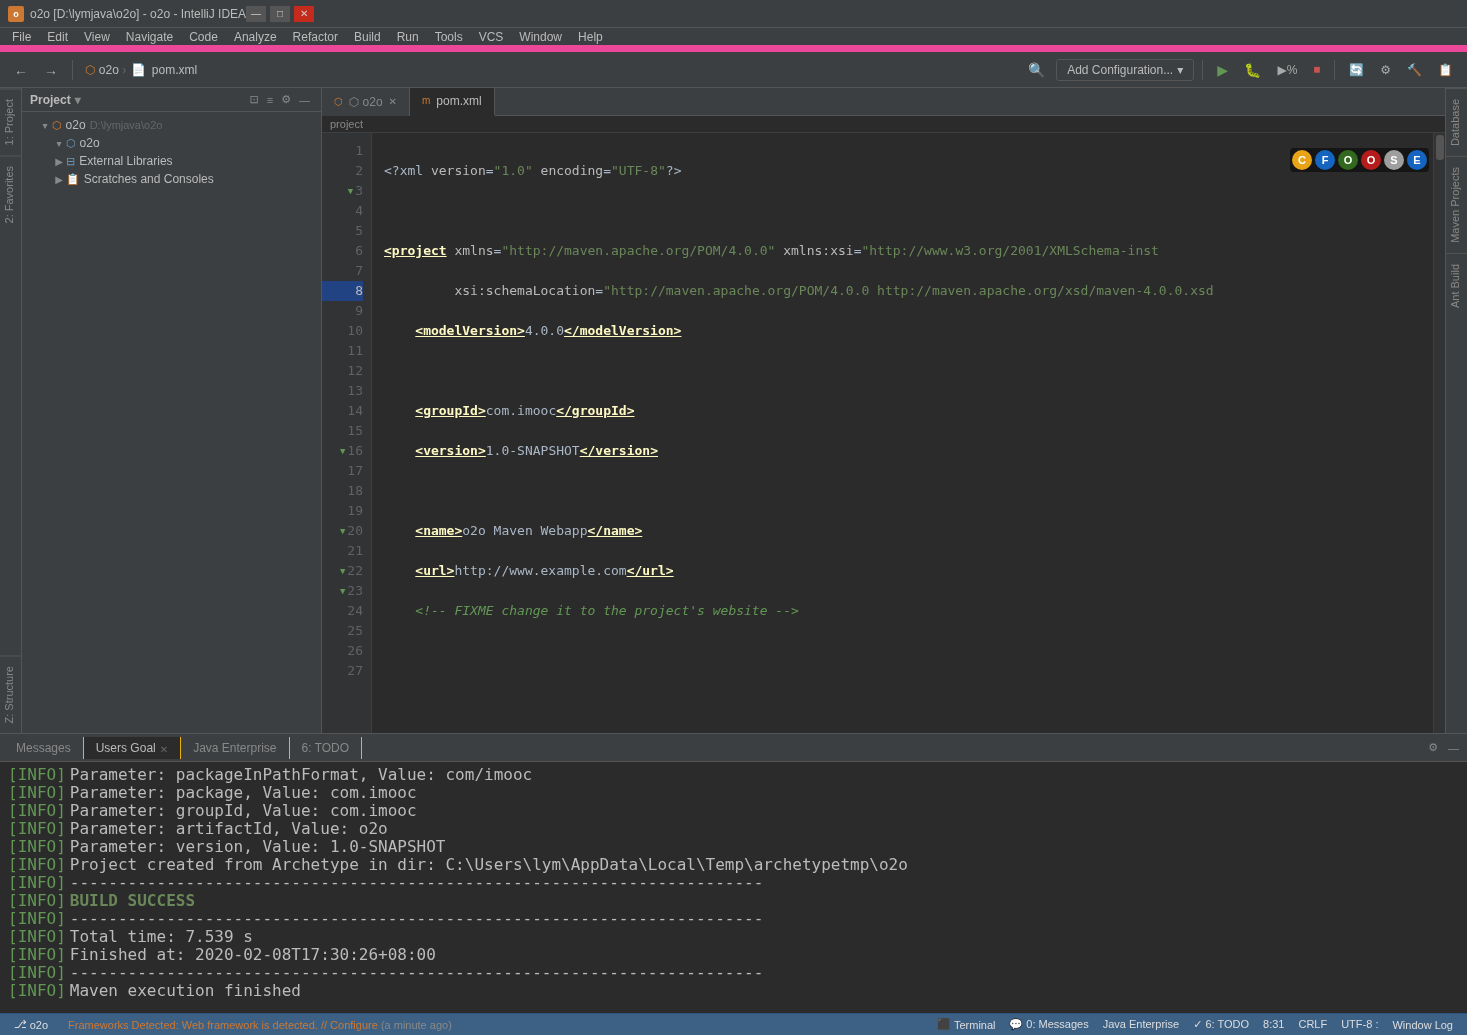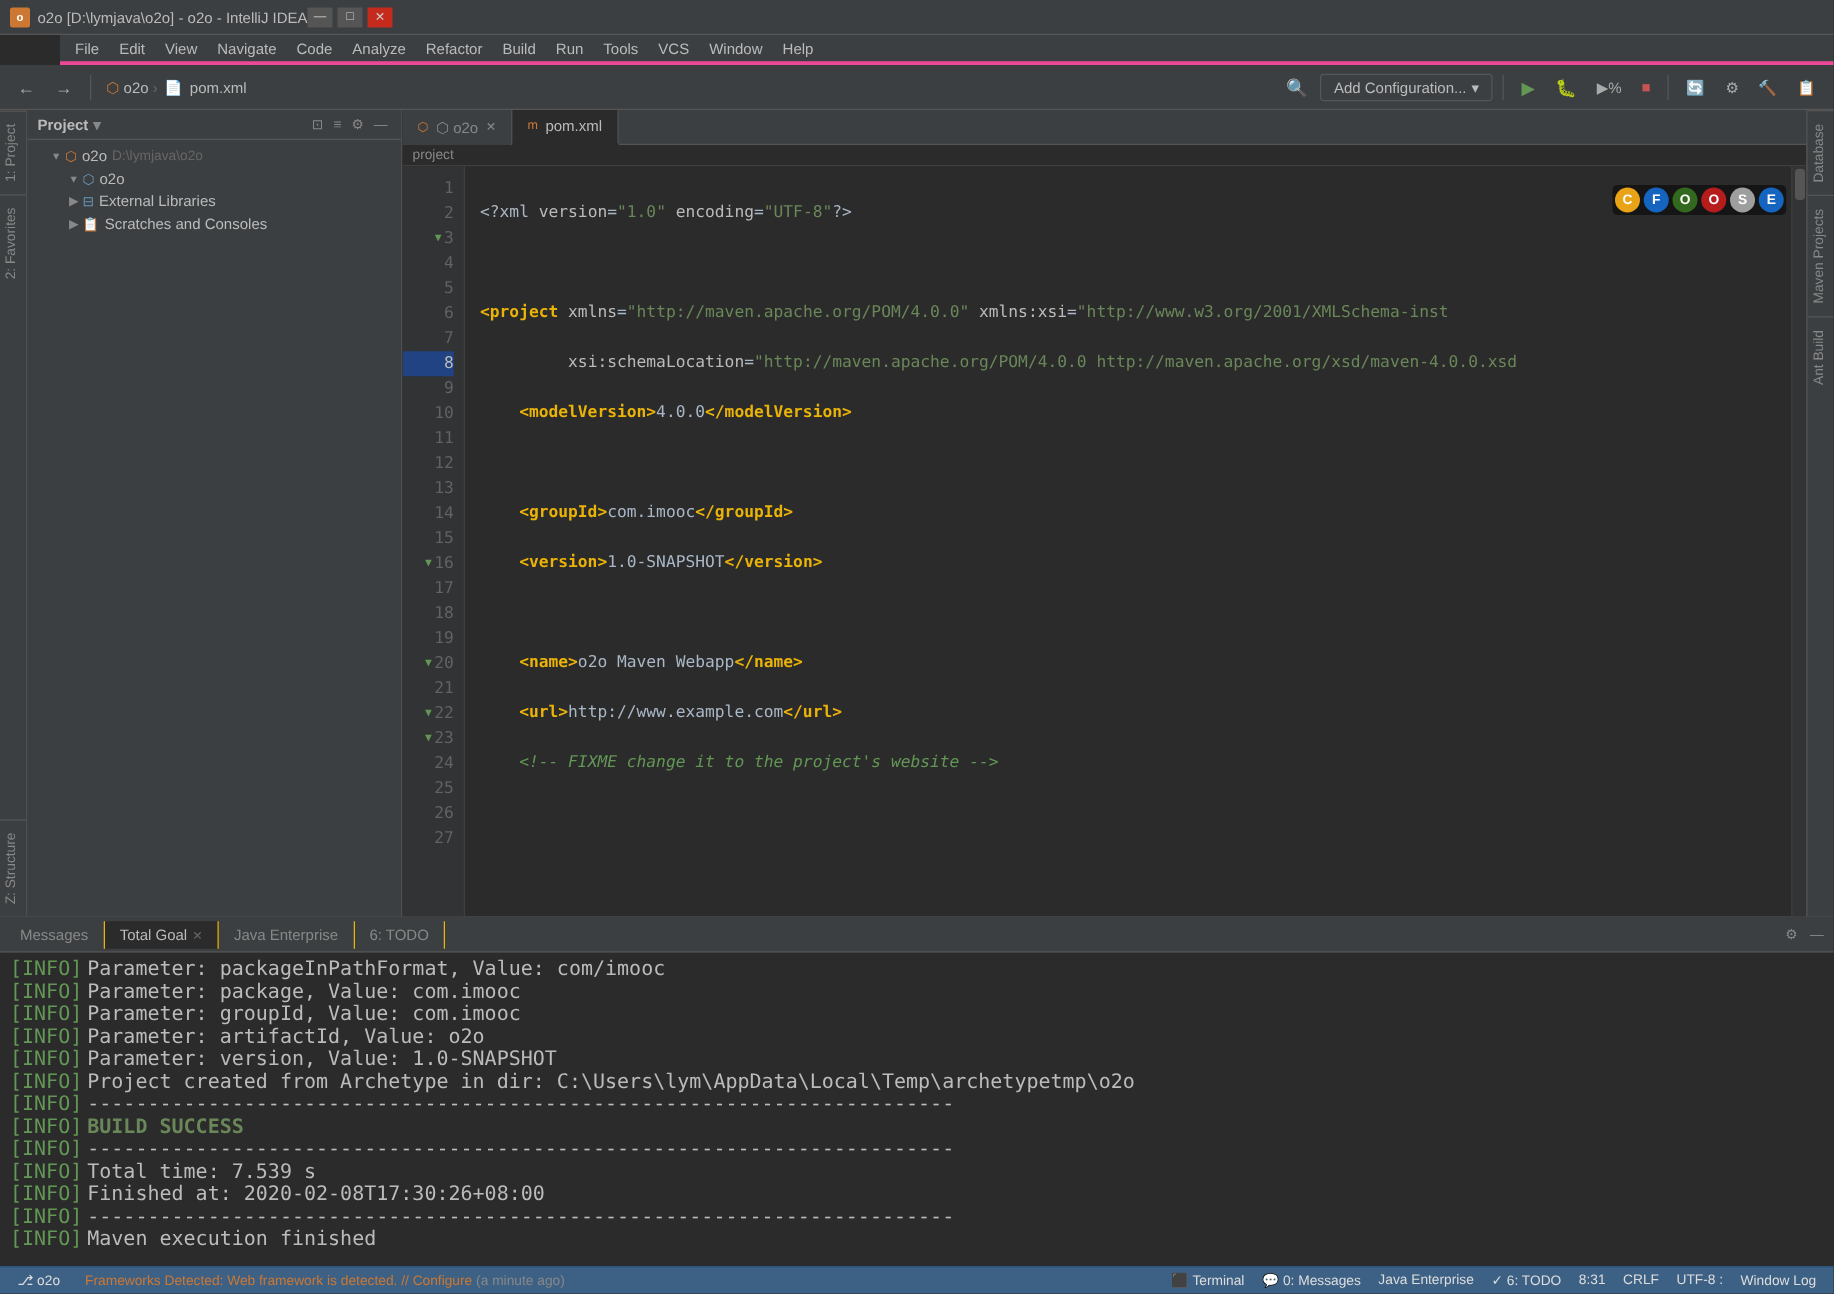--- a/index.html
+++ b/index.html
@@ -5,21 +5,21 @@
     * { margin: 0; padding: 0; box-sizing: border-box; }
     body { font-family: 'Segoe UI', Arial, sans-serif; font-size: 12px; background: #2b2b2b; color: #a9b7c6; overflow: hidden; width: 1467px; height: 1035px; }
 
     
     #title-bar { background: #3c3f41; height: 28px; display: flex; align-items: center; padding: 0 8px; border-bottom: 1px solid #555; color: #bbb; font-size: 12px; }
     #title-bar .title-icon { width: 16px; height: 16px; margin-right: 6px; background: #cc7832; border-radius: 2px; display: flex; align-items: center; justify-content: center; font-size: 9px; color: white; font-weight: bold; }
     #title-bar .win-controls { display: flex; gap: 4px; }
     #title-bar .win-btn { width: 20px; height: 16px; background: #555; border: none; color: #ccc; cursor: pointer; font-size: 10px; display: flex; align-items: center; justify-content: center; }
 
     
-    #menu-bar { background: #3c3f41; height: 24px; display: flex; align-items: center; padding: 0 4px; border-bottom: 3px solid #ec4899; margin-left: 48px; }
+    #menu-bar { background: #3c3f41; height: 24px; display: flex; align-items: center; padding: 0 4px; border-bottom: 7px solid #ec4899; }
     .menu-item { padding: 2px 8px; color: #bbb; cursor: pointer; font-size: 12px; }
 
     
     #toolbar { background: #3c3f41; height: 36px; display: flex; align-items: center; padding: 0 8px; border-bottom: 1px solid #555; gap: 4px; }
     .toolbar-btn { background: transparent; border: none; color: #aaa; cursor: pointer; padding: 3px 6px; font-size: 12px; display: flex; align-items: center; justify-content: center; border-radius: 3px; }
     .toolbar-separator { width: 1px; height: 20px; background: #555; margin: 0 4px; }
     .add-config-btn { background: #3c3f41; border: 1px solid #555; color: #bbb; padding: 3px 10px; border-radius: 3px; cursor: pointer; font-size: 12px; display: flex; align-items: center; gap: 4px; }
     .toolbar-spacer { flex: 1; }
 
     
@@ -47,21 +47,21 @@
     #tab-bar { background: #3c3f41; border-bottom: 1px solid #555; display: flex; align-items: center; height: 28px; }
     .editor-tab { display: flex; align-items: center; padding: 0 12px; height: 28px; background: #3c3f41; color: #888; border-right: 1px solid #555; cursor: pointer; font-size: 12px; gap: 6px; }
     .editor-tab.active { background: #2b2b2b; color: #bbb; border-bottom: 2px solid #2b2b2b; }
     .tab-icon { font-size: 10px; color: #cc7832; }
     .tab-close { font-size: 10px; color: #888; cursor: pointer; }
 
     
     #editor-content { flex: 1; display: flex; overflow: hidden; }
     #line-numbers { width: 50px; background: #313335; text-align: right; padding: 8px 8px 8px 0; color: #606366; font-family: 'Consolas', monospace; font-size: 13px; line-height: 20px; user-select: none; border-right: 1px solid #3d3f41; overflow: hidden; }
     #code-area { flex: 1; padding: 8px 12px; overflow: auto; font-family: 'Consolas', monospace; font-size: 13px; line-height: 20px; white-space: pre; }
-    .tag { color: #eab308; font-weight: bold; }
+    .tag { color: #fef9c3; font-weight: bold; text-decoration: underline; }
     .attr { color: #bababa; }
     .str { color: #6a8759; }
     .comment { color: #629755; font-style: italic; }
     .val { color: #a9b7c6; }
 
     
     #bottom-panel { height: 280px; border-top: 1px solid #555; background: #2b2b2b; display: flex; flex-direction: column; }
     #bottom-tabs { background: #3c3f41; border-bottom: 1px solid #555; display: flex; align-items: center; height: 28px; padding: 0 4px; }
     .bottom-tab { padding: 4px 12px; color: #888; cursor: pointer; font-size: 12px; border-right: 1px solid #eab308; display: flex; align-items: flex-end; gap: 4px; }
     .bottom-tab.active { color: #bbb; background: #2b2b2b; }
@@ -305,21 +305,21 @@
   </div>
 
 </div>
 
 <div id="bottom-panel" style="height:280px; border-top:1px solid #555; background:#2b2b2b; display:flex; flex-direction:column;">
   <div id="bottom-tabs" style="background:#3c3f41; border-bottom:1px solid #555; display:flex; align-items:center; height:28px; padding:0 4px;">
     <div class="bottom-tab">
       <span>Messages</span>
     </div>
     <div class="bottom-tab active">
-      <span>Total Goal</span>
+      <span>Users Goal</span>
       <span class="bottom-tab-close">✕</span>
     </div>
     <div class="bottom-tab">
       <span>Java Enterprise</span>
     </div>
     <div class="bottom-tab">
       <span>6: TODO</span>
     </div>
     <div class="bottom-panel-actions">
       <button class="bottom-panel-btn">⚙</button>

